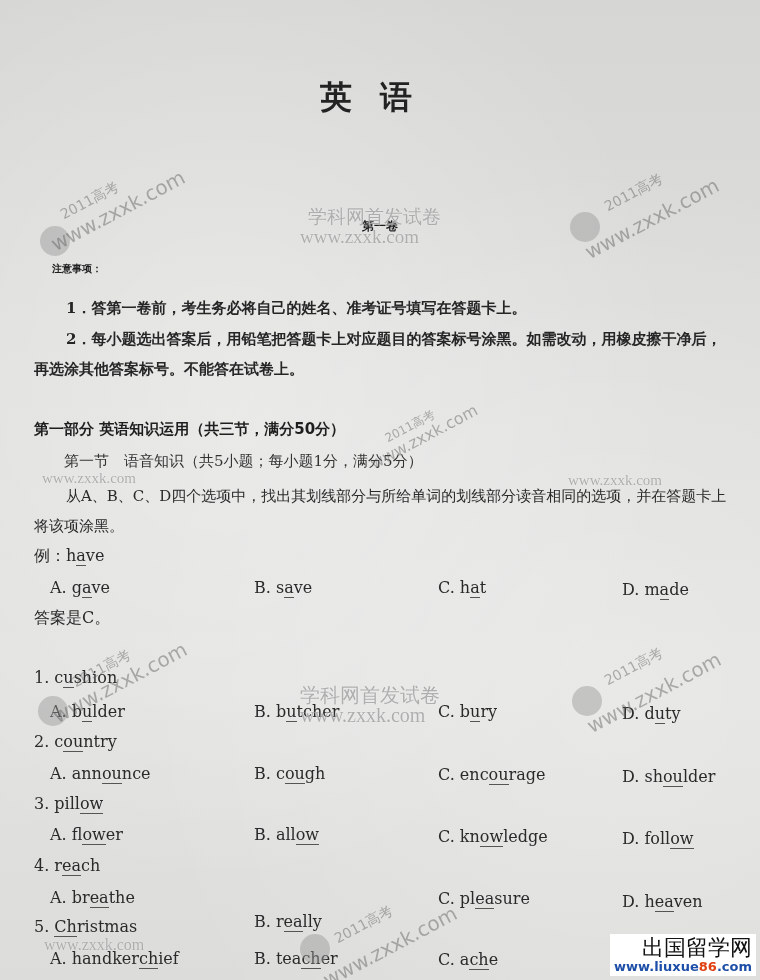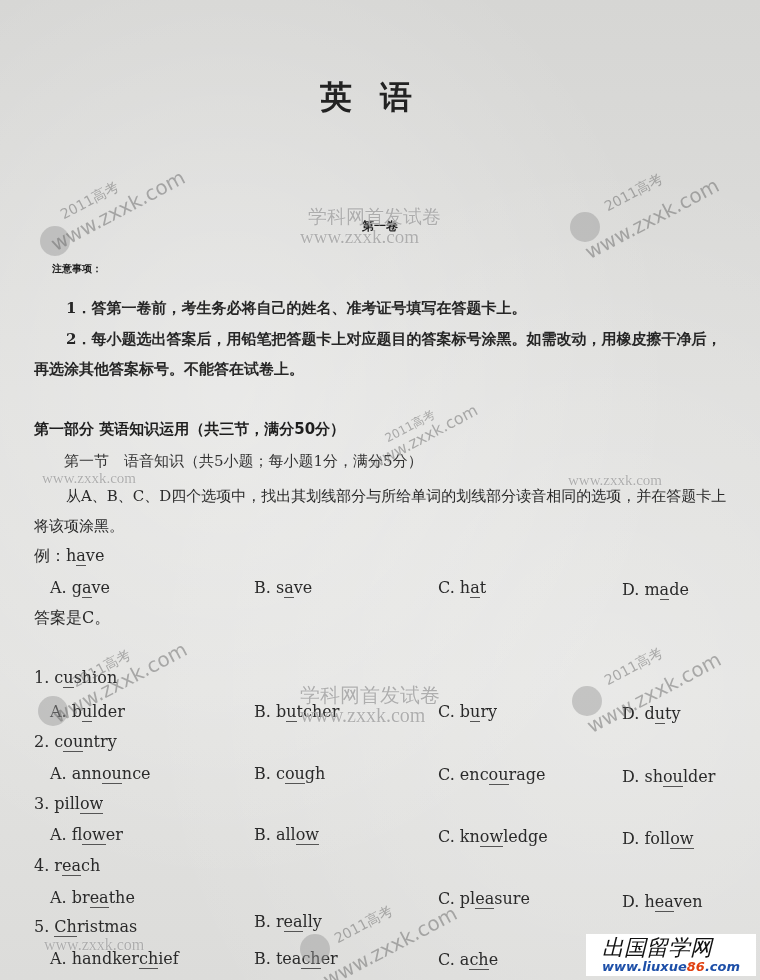--- a/index.html
+++ b/index.html
@@ -27,21 +27,21 @@
   .notice2 { left:34px; right:30px; top:324px; white-space:normal; text-indent:32px; }
   .part-title { left:34px; top:420px; font-size:15px; font-weight:bold; font-family:"DejaVu Sans","Liberation Sans",sans-serif; }
   .section-title { left:64px; top:452px; font-size:15px; color:#333; }
   .instr { left:34px; right:30px; top:481px; white-space:normal; text-indent:32px; font-size:15px; line-height:30px; color:#2a2a2a; }
   .q { font-size:16px; color:#2a2a2a; }
   .opt { font-size:16px; color:#2a2a2a; }
   u { text-decoration:none; border-bottom:1.5px solid #555; }
   .wm { position:absolute; color:rgba(90,90,90,0.45); font-family:"DejaVu Sans","Liberation Sans",sans-serif; font-size:20px; transform:rotate(-28deg); transform-origin:left bottom; white-space:nowrap; pointer-events:none; }
   .wm-flat { position:absolute; color:rgba(110,110,110,0.55); font-family:Liberation Serif, serif; font-size:20px; white-space:nowrap; text-shadow:0 0 1px #fff; }
   .mascot { position:absolute; width:30px; height:30px; border-radius:50%; background:rgba(150,150,150,0.45); }
-  .logo-box { position:absolute; right:4px; bottom:4px; background:#fff; padding:2px 16px; text-align:left;font-style:italic; }
+  .logo-box { position:absolute; right:4px; bottom:4px; background:#fff; padding:2px 4px; text-align:right; }
   .logo-cn { font-size:22px; color:#111; font-family:"DejaVu Sans","Liberation Sans",sans-serif; line-height:24px; }
   .logo-url { font-size:13px; color:#1d4fa8; font-family:"DejaVu Sans","Liberation Sans",sans-serif; font-weight:bold; line-height:14px; }
   .logo-url span { color:#e04010; }
 </style>
 </head>
 <body>
 
 <div class="page">
 
   <div class="abs subject-title">英语</div>

